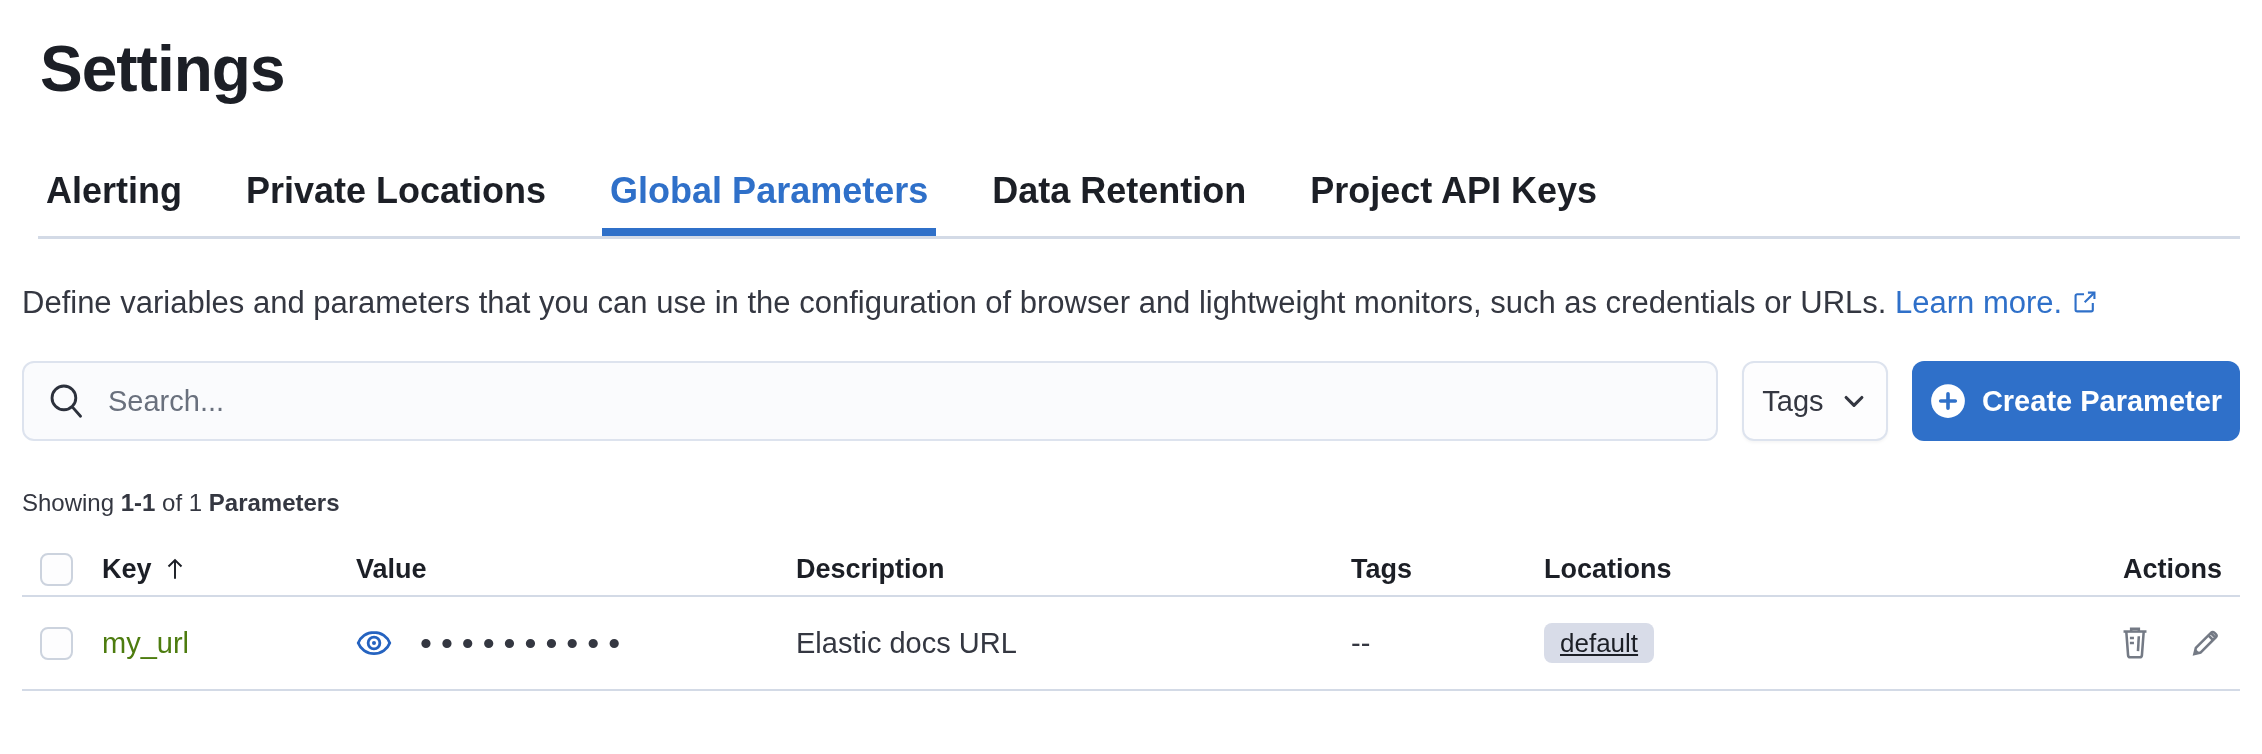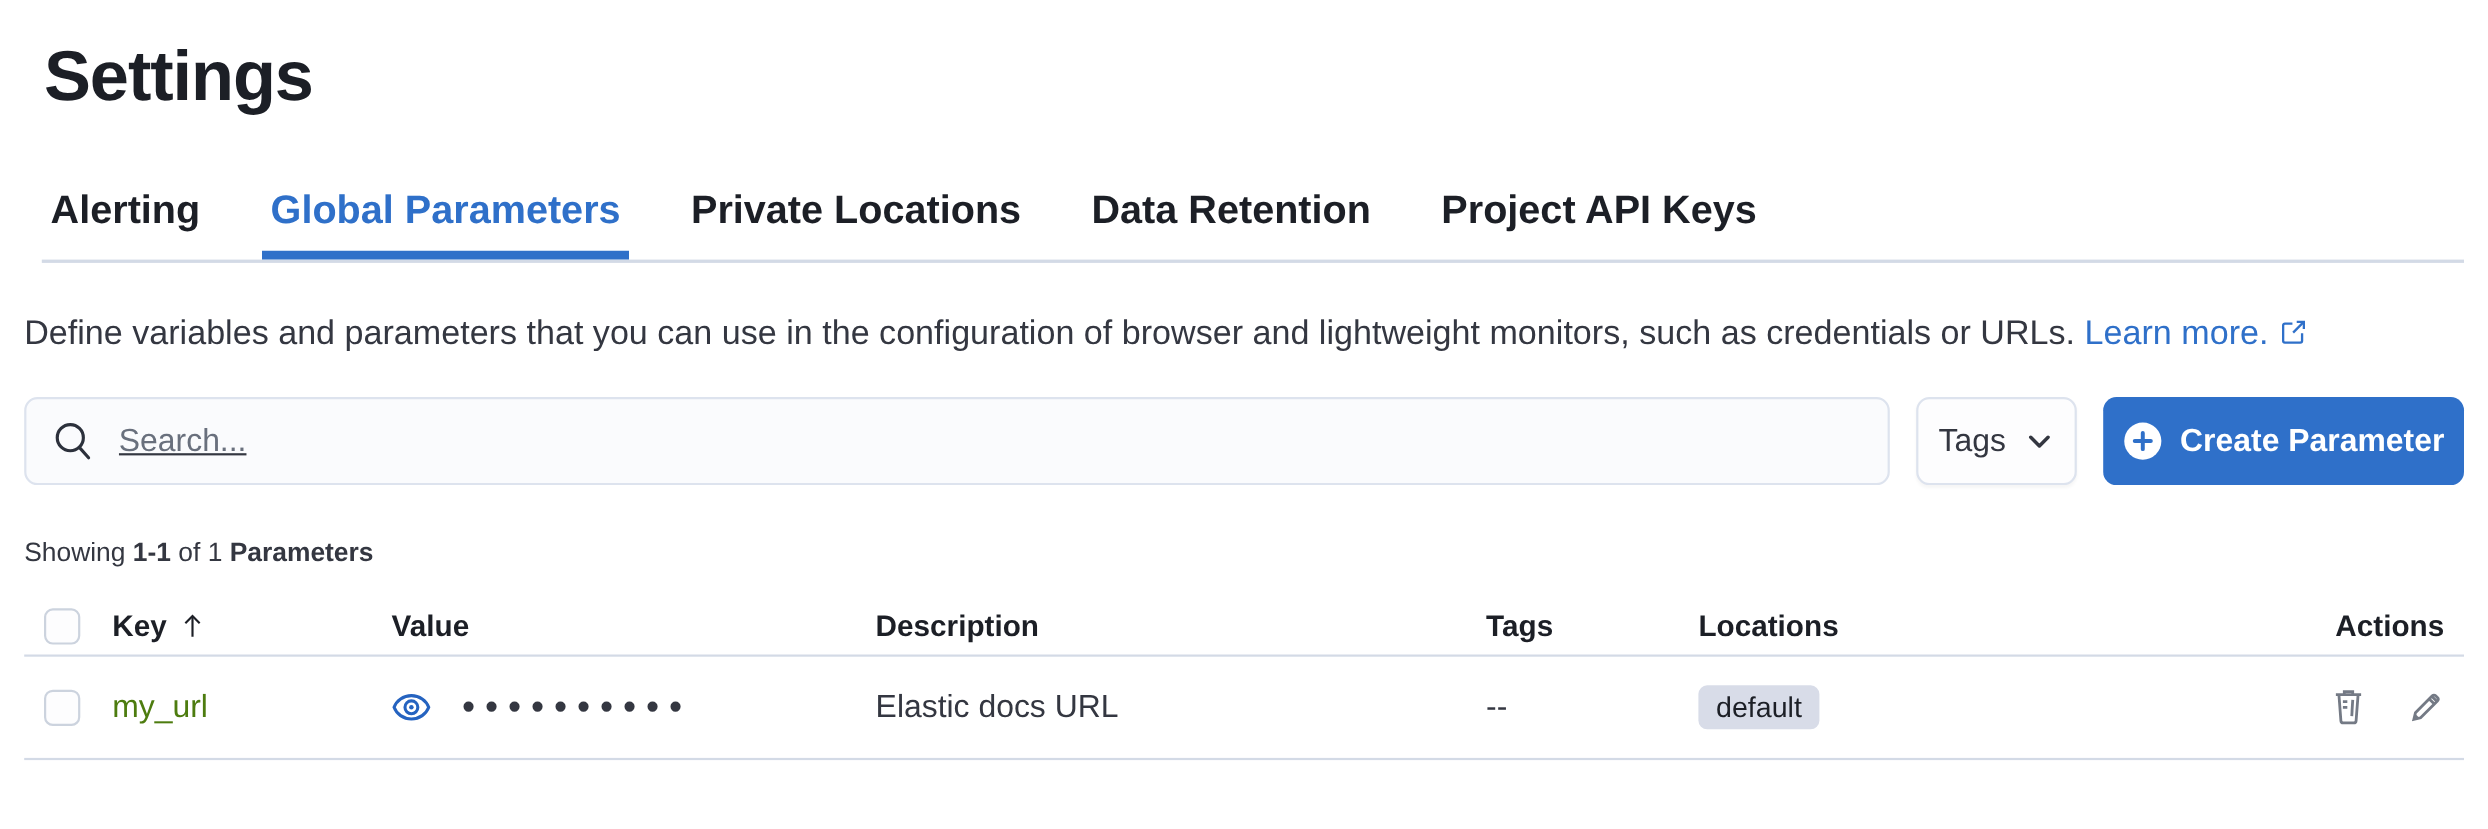--- a/index.html
+++ b/index.html
@@ -22,21 +22,21 @@
     max-width:2225px; margin-left:0; }
   .description a { color:#2f70c9; text-decoration:none; white-space:normal; }
   .ext-icon { display:inline-block; vertical-align:-2px; margin-left:10px; }
 
   
   .toolbar { display:flex; gap:24px; margin-top:32px; align-items:center; }
   .search-box { flex:1; height:80px; background:#fafbfd; border:2px solid #dde3ee;
     border-radius:12px; display:flex; align-items:center; padding:0 24px; }
   .search-box svg { flex:none; margin-right:22px; }
   .search-box input { flex:1; border:none; outline:none; background:transparent;
-    font-size:29px; color:#343741; font-family:inherit;text-decoration:underline; }
+    font-size:29px; color:#343741; font-family:inherit; }
   .search-box input::placeholder { color:#69707d; }
   .btn { height:80px; border-radius:12px; display:flex; align-items:center;
     justify-content:center; cursor:pointer; font-size:29px; white-space:nowrap; }
   .tags-btn { width:146px; background:#fdfdfe; border:2px solid #dde3ee; gap:16px;
     color:#343741; box-shadow:0 2px 3px rgba(0,0,0,0.04); }
   .create-btn { width:328px; background:#2f70c9; color:#fff; font-weight:600; gap:16px;
     border:none; }
 
   
   .showing { margin-top:48px; font-size:24px; color:#343741; }
@@ -54,35 +54,35 @@
   .cell.check { padding-left:18px; }
   .sort-arrow { margin-left:10px; display:flex; }
   .checkbox { width:33px; height:33px; border:2px solid #ccd3de; border-radius:8px;
     background:#fdfdfe; display:inline-block; cursor:pointer; }
   .key-cell { font-size:29px; color:#4d7c0f; }
   .value-cell { gap:28px; }
   .dots { font-size:34px; letter-spacing:9px; color:#343741; line-height:34px; }
   .desc-cell { font-size:29px; }
   .tags-cell { font-size:29px; }
   .badge { background:#d8dce8; color:#1c1f26; font-size:26px; border-radius:8px;
-    padding:7px 16px; line-height:26px; }
+    padding:7px 16px; line-height:26px;text-decoration:underline; }
   .actions-cell { gap:36px; }
   .icon-btn { display:flex; cursor:pointer; }
 </style>
 </head>
 <body>
 
 <div class="page">
 
   <h1 class="page-title">Settings</h1>
 
   <div class="tabs">
     <div class="tab">Alerting</div>
+    <div class="tab">Private Locations</div>
     <div class="tab active">Global Parameters</div>
-    <div class="tab">Private Locations</div>
     <div class="tab">Data Retention</div>
     <div class="tab">Project API Keys</div>
   </div>
 
   <p class="description"><span>Define variables and parameters that you can use in the configuration of browser and lightweight monitors, such as credentials or URLs.</span>
     <a href="#"><span>Learn more.</span><span class="ext-icon"><svg width="26" height="26" viewBox="0 0 16 16" fill="none" stroke="#2f70c9" stroke-width="1.3">
             <path d="M12.8 8.6v4.2c0 .55-.45 1-1 1H3.2c-.55 0-1-.45-1-1V4.2c0-.55.45-1 1-1h4.2"></path>
             <path d="M9.8 2.2h4v4"></path>
             <path d="M13.6 2.4L7.8 8.2"></path>
           </svg></span></a></p>

